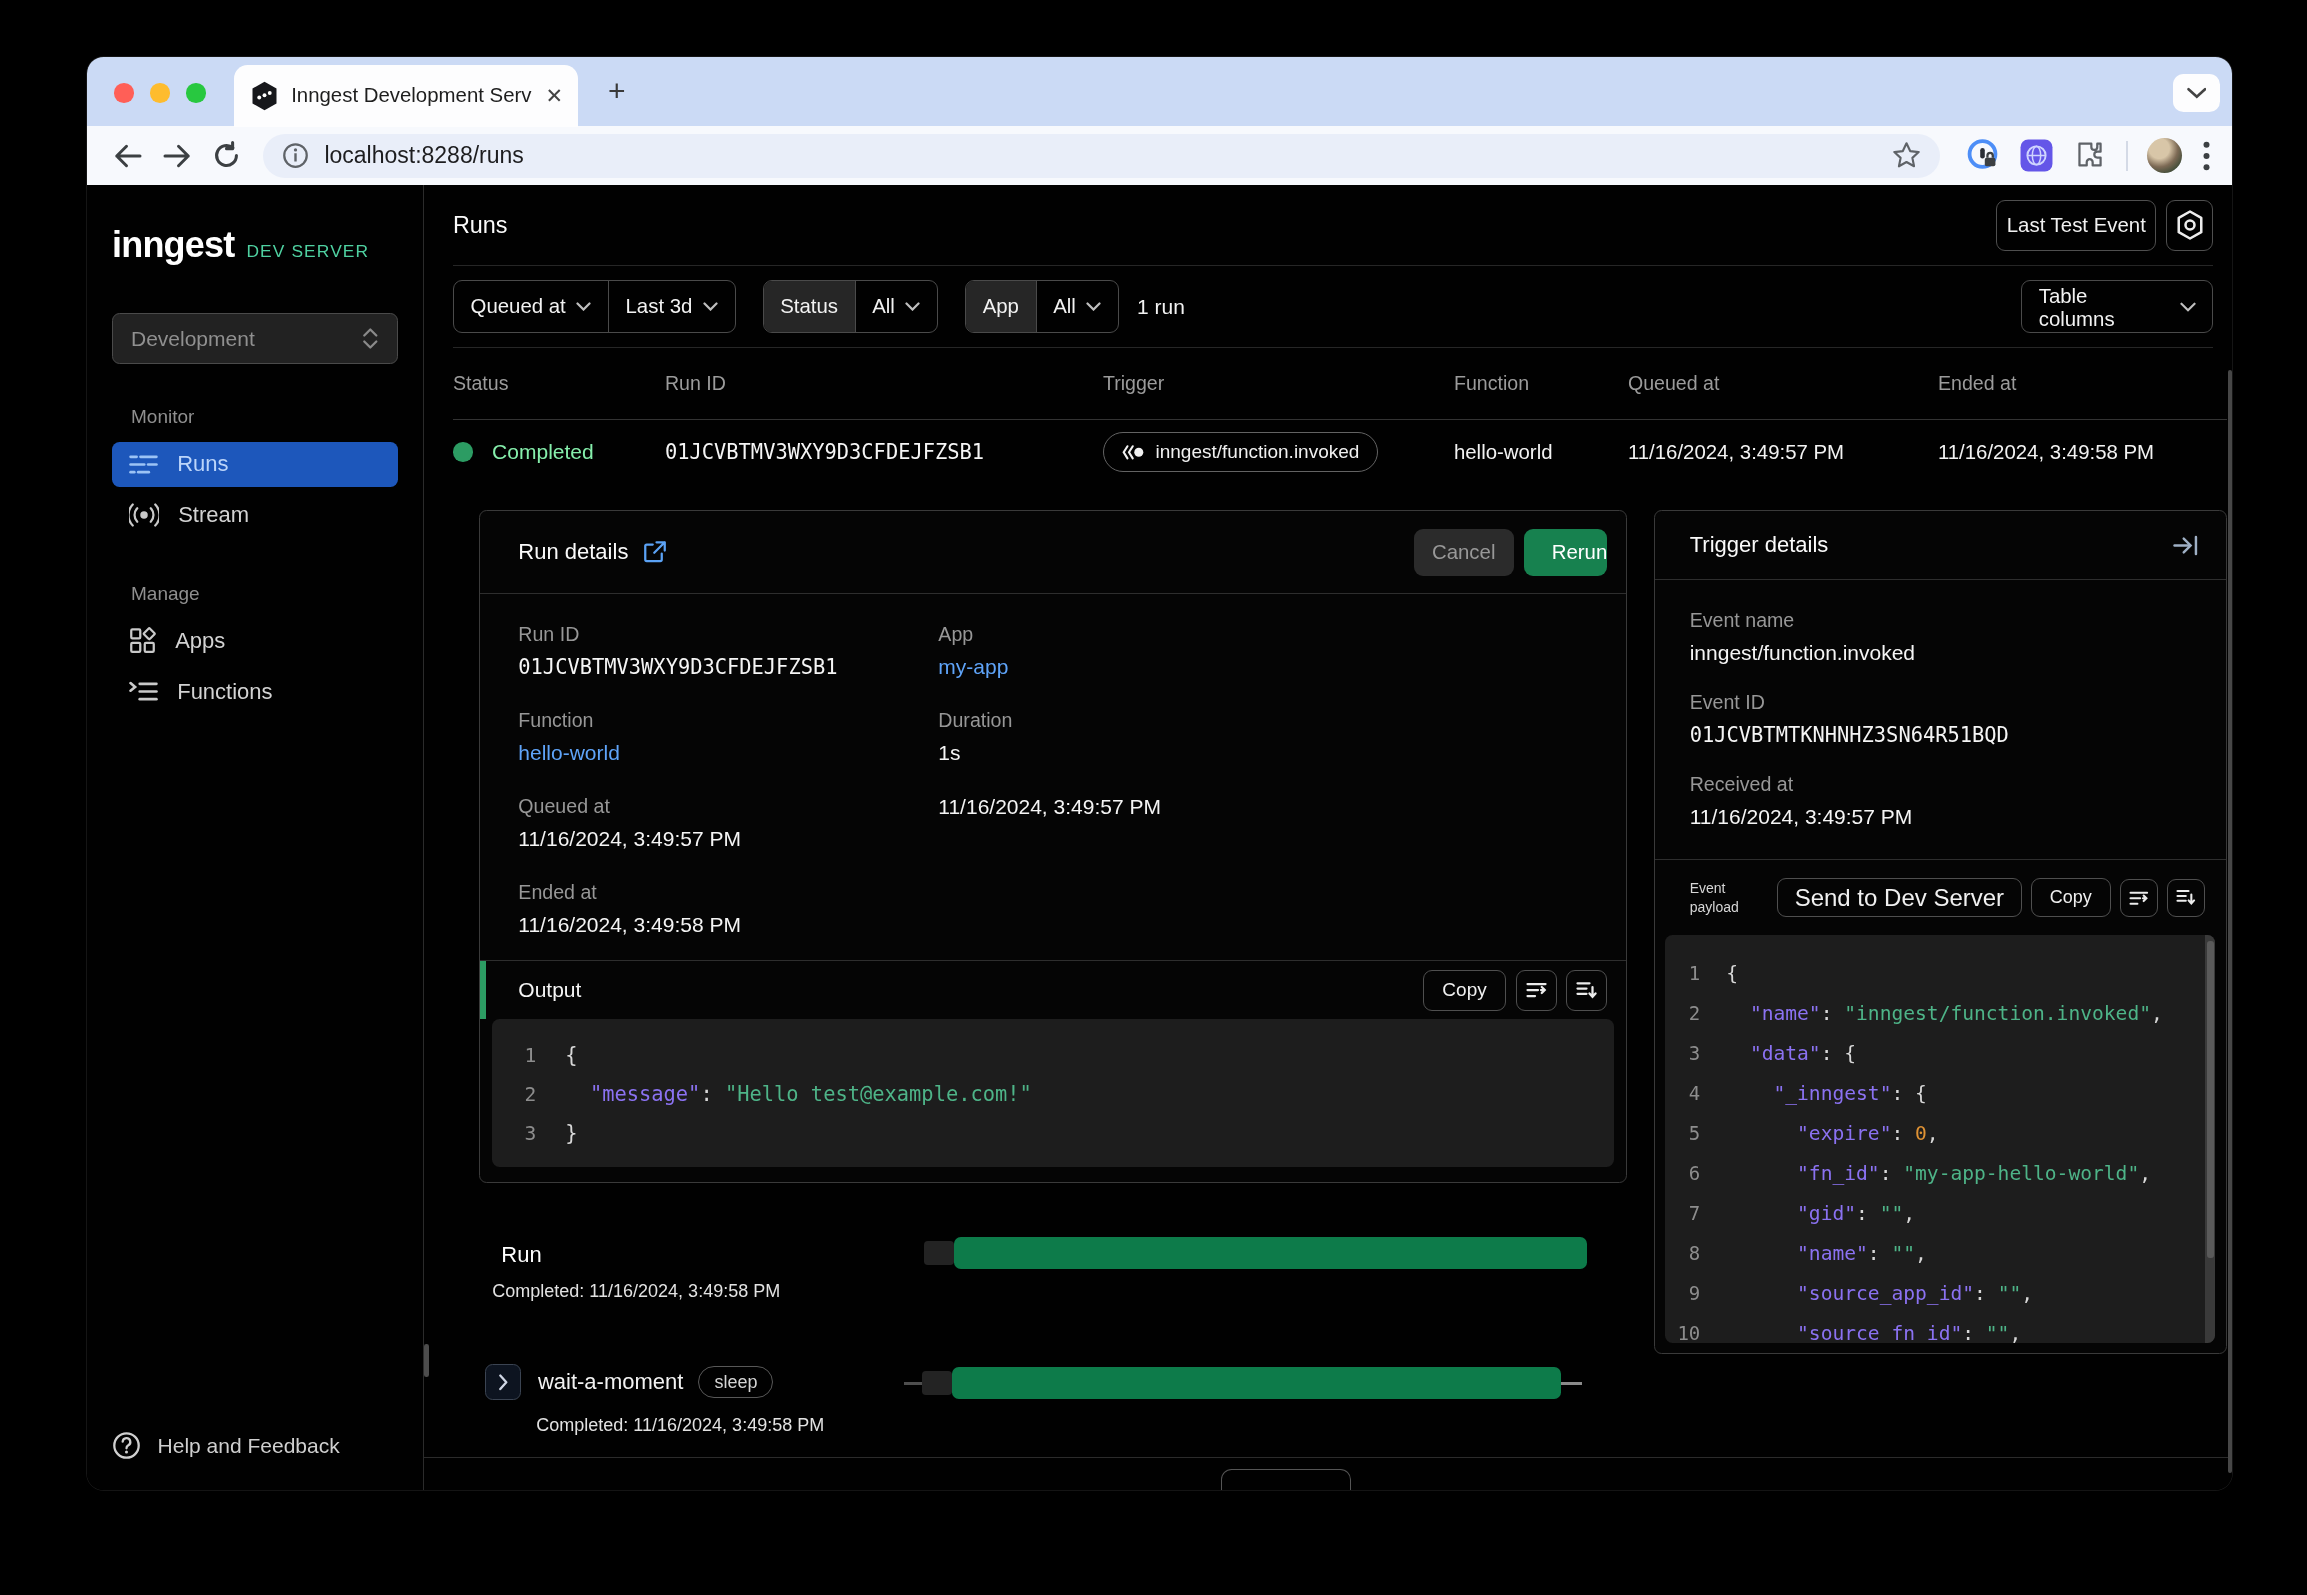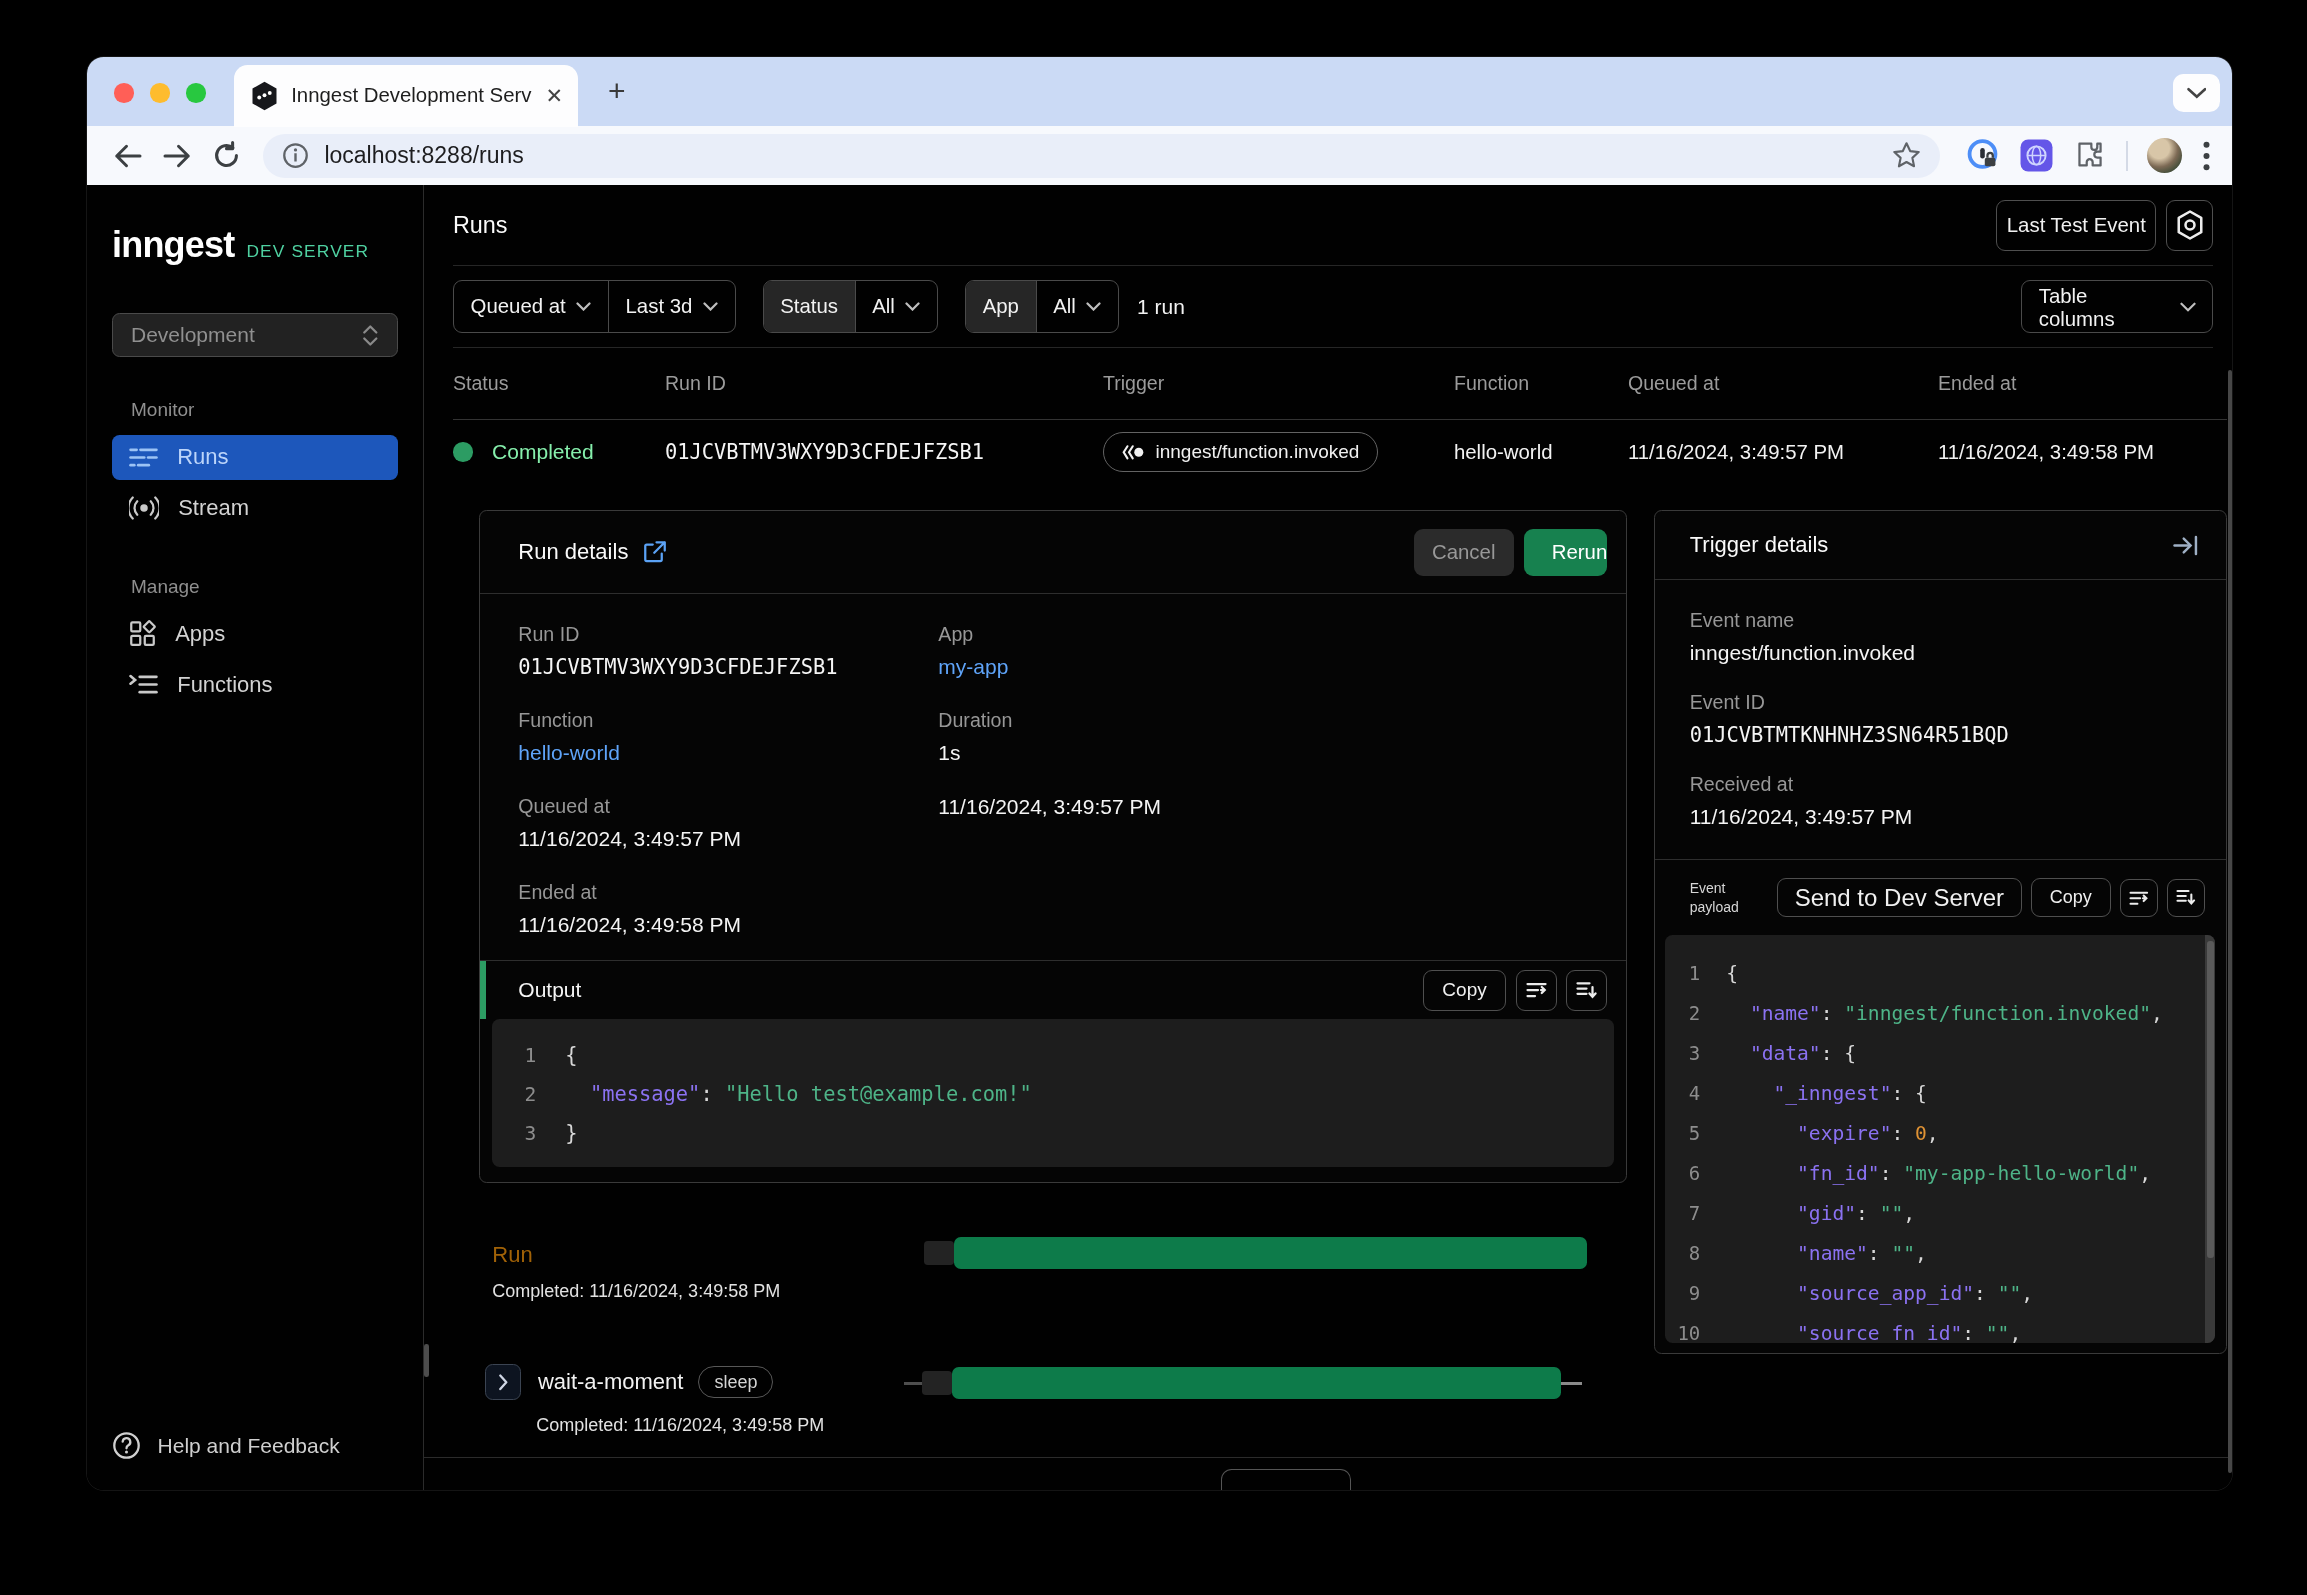--- a/index.html
+++ b/index.html
@@ -33,21 +33,21 @@
   .avatar { width:35px; height:35px; border-radius:50%;
             background:radial-gradient(circle at 35% 30%, #d8c6a8 0 30%, #7d6a55 55%, #3c4a36 80%); }
 
   
   .app { display:flex; height:1305px; background:#010101; }
 
   .sidebar { width:338px; border-right:0.8px solid #2b2b2b; display:flex; flex-direction:column; position:relative; }
   .logo-row { margin:39px 0 0 25px; display:flex; align-items:baseline; gap:12px; }
   .logo-word { font-size:36px; font-weight:bold; letter-spacing:-0.8px; color:#fff; }
   .logo-badge { font-size:17.4px; color:#4fd1a1; letter-spacing:1.1px; }
-  .env-select { margin:47px 25px 0 25px; height:44px; background:#222; border:0.8px solid #4a4a4a;
+  .env-select { margin:47px 25px 0 25px; height:51px; background:#222; border:0.8px solid #4a4a4a;
                 border-radius:7.6px; display:flex; align-items:center; padding:0 18px; justify-content:space-between; }
   .env-select span { font-size:21px; color:#909090; }
   .side-section { font-size:19px; color:#8f8f8f; margin:42px 0 10.6px 44px; }
   .side-item { margin:3px 25px; height:45px; border-radius:7.6px; display:flex; align-items:center;
                gap:19.6px; padding:0 16.6px; font-size:22px; color:#d2d2d2; }
   .side-item.active { background:#1d57bb; color:#bcd5fa; }
   .side-help { margin-top:auto; margin-bottom:30px; margin-left:25px; display:flex; align-items:center;
                gap:16.6px; font-size:21px; color:#cfcfcf; }
   .side-scrollthumb { position:absolute; right:-6px; bottom:113px; width:5.3px; height:33px; background:#4d4d4d; border-radius:2.3px; }
 
@@ -111,21 +111,21 @@
   .icon-btn { width:41px; height:41px; }
   .code-block { background:#1d1d1d; border-radius:7.6px; margin:0 12px 15px 12px; overflow:hidden; }
   .output-code { height:148px; padding-top:16.6px; }
   .code-line { display:flex; height:39px; align-items:center; }
   .code-line .ln { width:44px; text-align:right; color:#8d8d8d; font-family:"DejaVu Sans Mono",monospace; font-size:19.6px; flex:none; }
   .code-line .code-content { white-space:pre; font-family:"DejaVu Sans Mono",monospace; font-size:20.4px; padding-left:29px; }
   .tk-p { color:#d8d8d8; } .tk-k { color:#8b72f2; } .tk-s { color:#4eb488; } .tk-n { color:#df9234; }
 
   
   .timeline { position:relative; height:227px; margin-top:51px; width:1148px; }
-  .tl-run-label { position:absolute; left:13px; top:7.6px; font-size:22px; color:#a16207; }
+  .tl-run-label { position:absolute; left:22px; top:7.6px; font-size:22px; color:#ffffff; }
   .tl-completed1 { position:absolute; left:13px; top:47px; font-size:18px; color:#e2e2e2; }
   .tl-bar1 { position:absolute; left:445px; top:3px; display:flex; align-items:center; }
   .tl-stub { width:30px; height:24px; background:#232323; border-radius:3.8px; }
   .tl-green { height:32px; background:#0d7b4a; border-radius:6.8px; }
   .bar1-green { width:633px; }
   .tl-row2 { position:absolute; left:0; top:130px; display:flex; align-items:center; }
   .expand-btn { width:36px; height:36px; background:#0d1420; border:0.8px solid #3b4452; border-radius:7.6px;
                 display:flex; align-items:center; justify-content:center; margin-left:6px; }
   .step-name { font-size:22px; color:#f2f2f2; margin-left:16.6px; }
   .sleep-pill { border:0.8px solid #585858; border-radius:755px; padding:4.5px 15px; font-size:18px;

